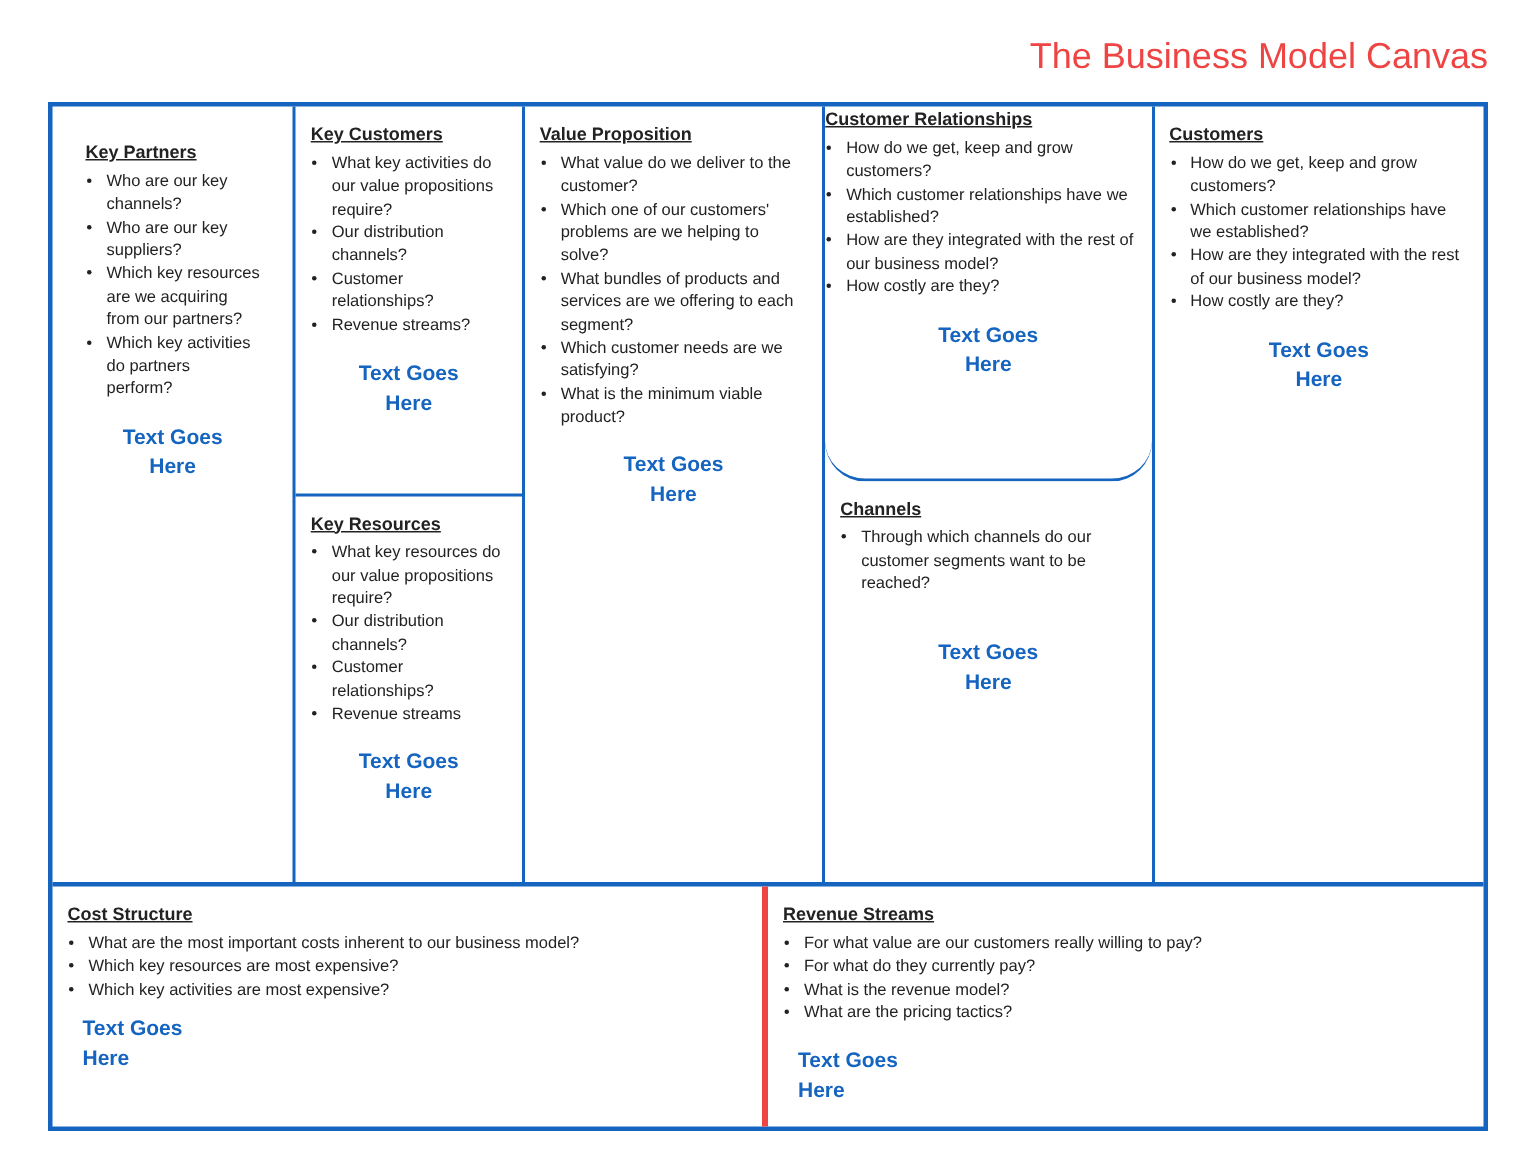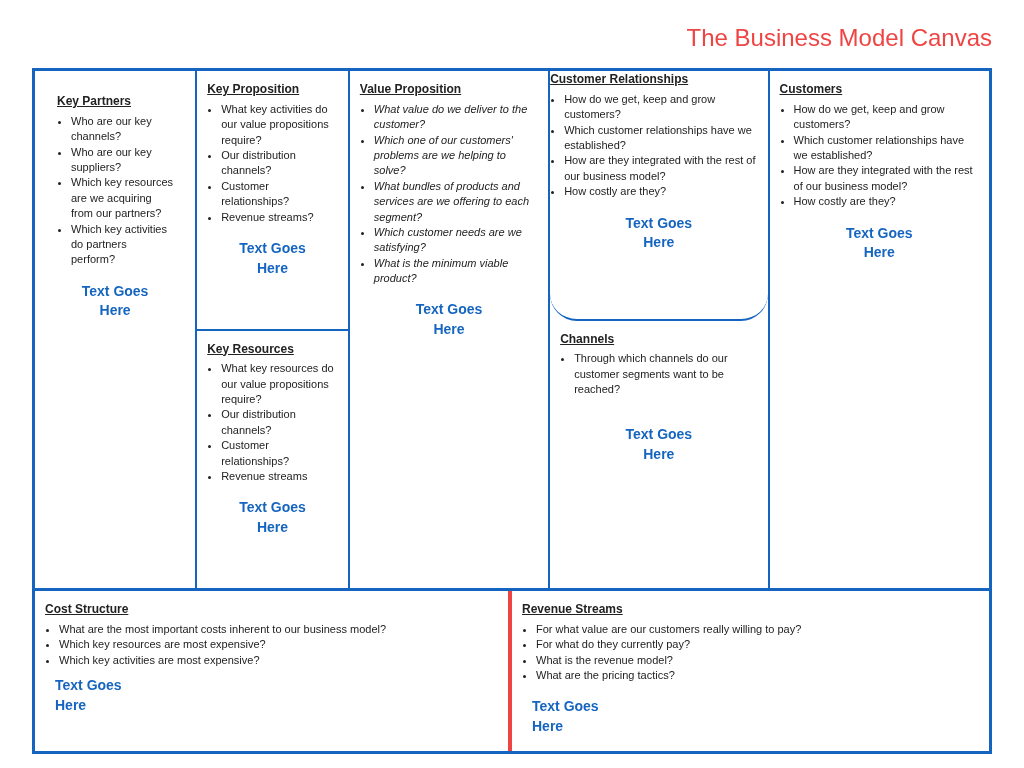--- a/index.html
+++ b/index.html
@@ -33,21 +33,21 @@
         <li>Who are our key suppliers?</li>
         <li>Which key resources are we acquiring from our partners?</li>
         <li>Which key activities do partners perform?</li>
       </ul>
       <div style="color:#1565c0; font-size:14px; font-weight:bold; text-align:center; margin-top:8px; line-height:1.4;">Text Goes<br>Here</div>
     </div>
 
     <div style="width:16%; border-right:2px solid #1565c0; display:flex; flex-direction:column;">
 
       <div style="flex:1; border-bottom:2px solid #1565c0; padding:10px; font-size:11px; line-height:1.4; display:flex; flex-direction:column;">
-        <span style="text-decoration:underline; font-weight:bold; font-size:12px; display:block; margin-bottom:4px;">Key Proposition</span>
+        <span style="text-decoration:underline; font-weight:bold; font-size:12px; display:block; margin-bottom:4px;">Key Customers</span>
         <ul style="list-style:disc; padding-left:14px; margin-bottom:6px;">
           <li>What key activities do our value propositions require?</li>
           <li>Our distribution channels?</li>
           <li>Customer relationships?</li>
           <li>Revenue streams?</li>
         </ul>
         <div style="color:#1565c0; font-size:14px; font-weight:bold; text-align:center; margin-top:8px; line-height:1.4;">Text Goes<br>Here</div>
       </div>
 
       <div style="flex:1; padding:10px; font-size:11px; line-height:1.4; display:flex; flex-direction:column;">
@@ -57,21 +57,21 @@
           <li>Our distribution channels?</li>
           <li>Customer relationships?</li>
           <li>Revenue streams</li>
         </ul>
         <div style="color:#1565c0; font-size:14px; font-weight:bold; text-align:center; margin-top:8px; line-height:1.4;">Text Goes<br>Here</div>
       </div>
     </div>
 
     <div style="width:21%; border-right:2px solid #1565c0; padding:10px; font-size:11px; line-height:1.4; display:flex; flex-direction:column;">
       <span style="text-decoration:underline; font-weight:bold; font-size:12px; display:block; margin-bottom:4px;">Value Proposition</span>
-      <ul style="list-style:disc; padding-left:14px; margin-bottom:6px;font-style:italic;">
+      <ul style="list-style:disc; padding-left:14px; margin-bottom:6px;">
         <li>What value do we deliver to the customer?</li>
         <li>Which one of our customers' problems are we helping to solve?</li>
         <li>What bundles of products and services are we offering to each segment?</li>
         <li>Which customer needs are we satisfying?</li>
         <li>What is the minimum viable product?</li>
       </ul>
       <div style="color:#1565c0; font-size:14px; font-weight:bold; text-align:center; margin-top:8px; line-height:1.4;">Text Goes<br>Here</div>
     </div>
 
     <div style="width:23%; border-right:2px solid #1565c0; display:flex; flex-direction:column;">

